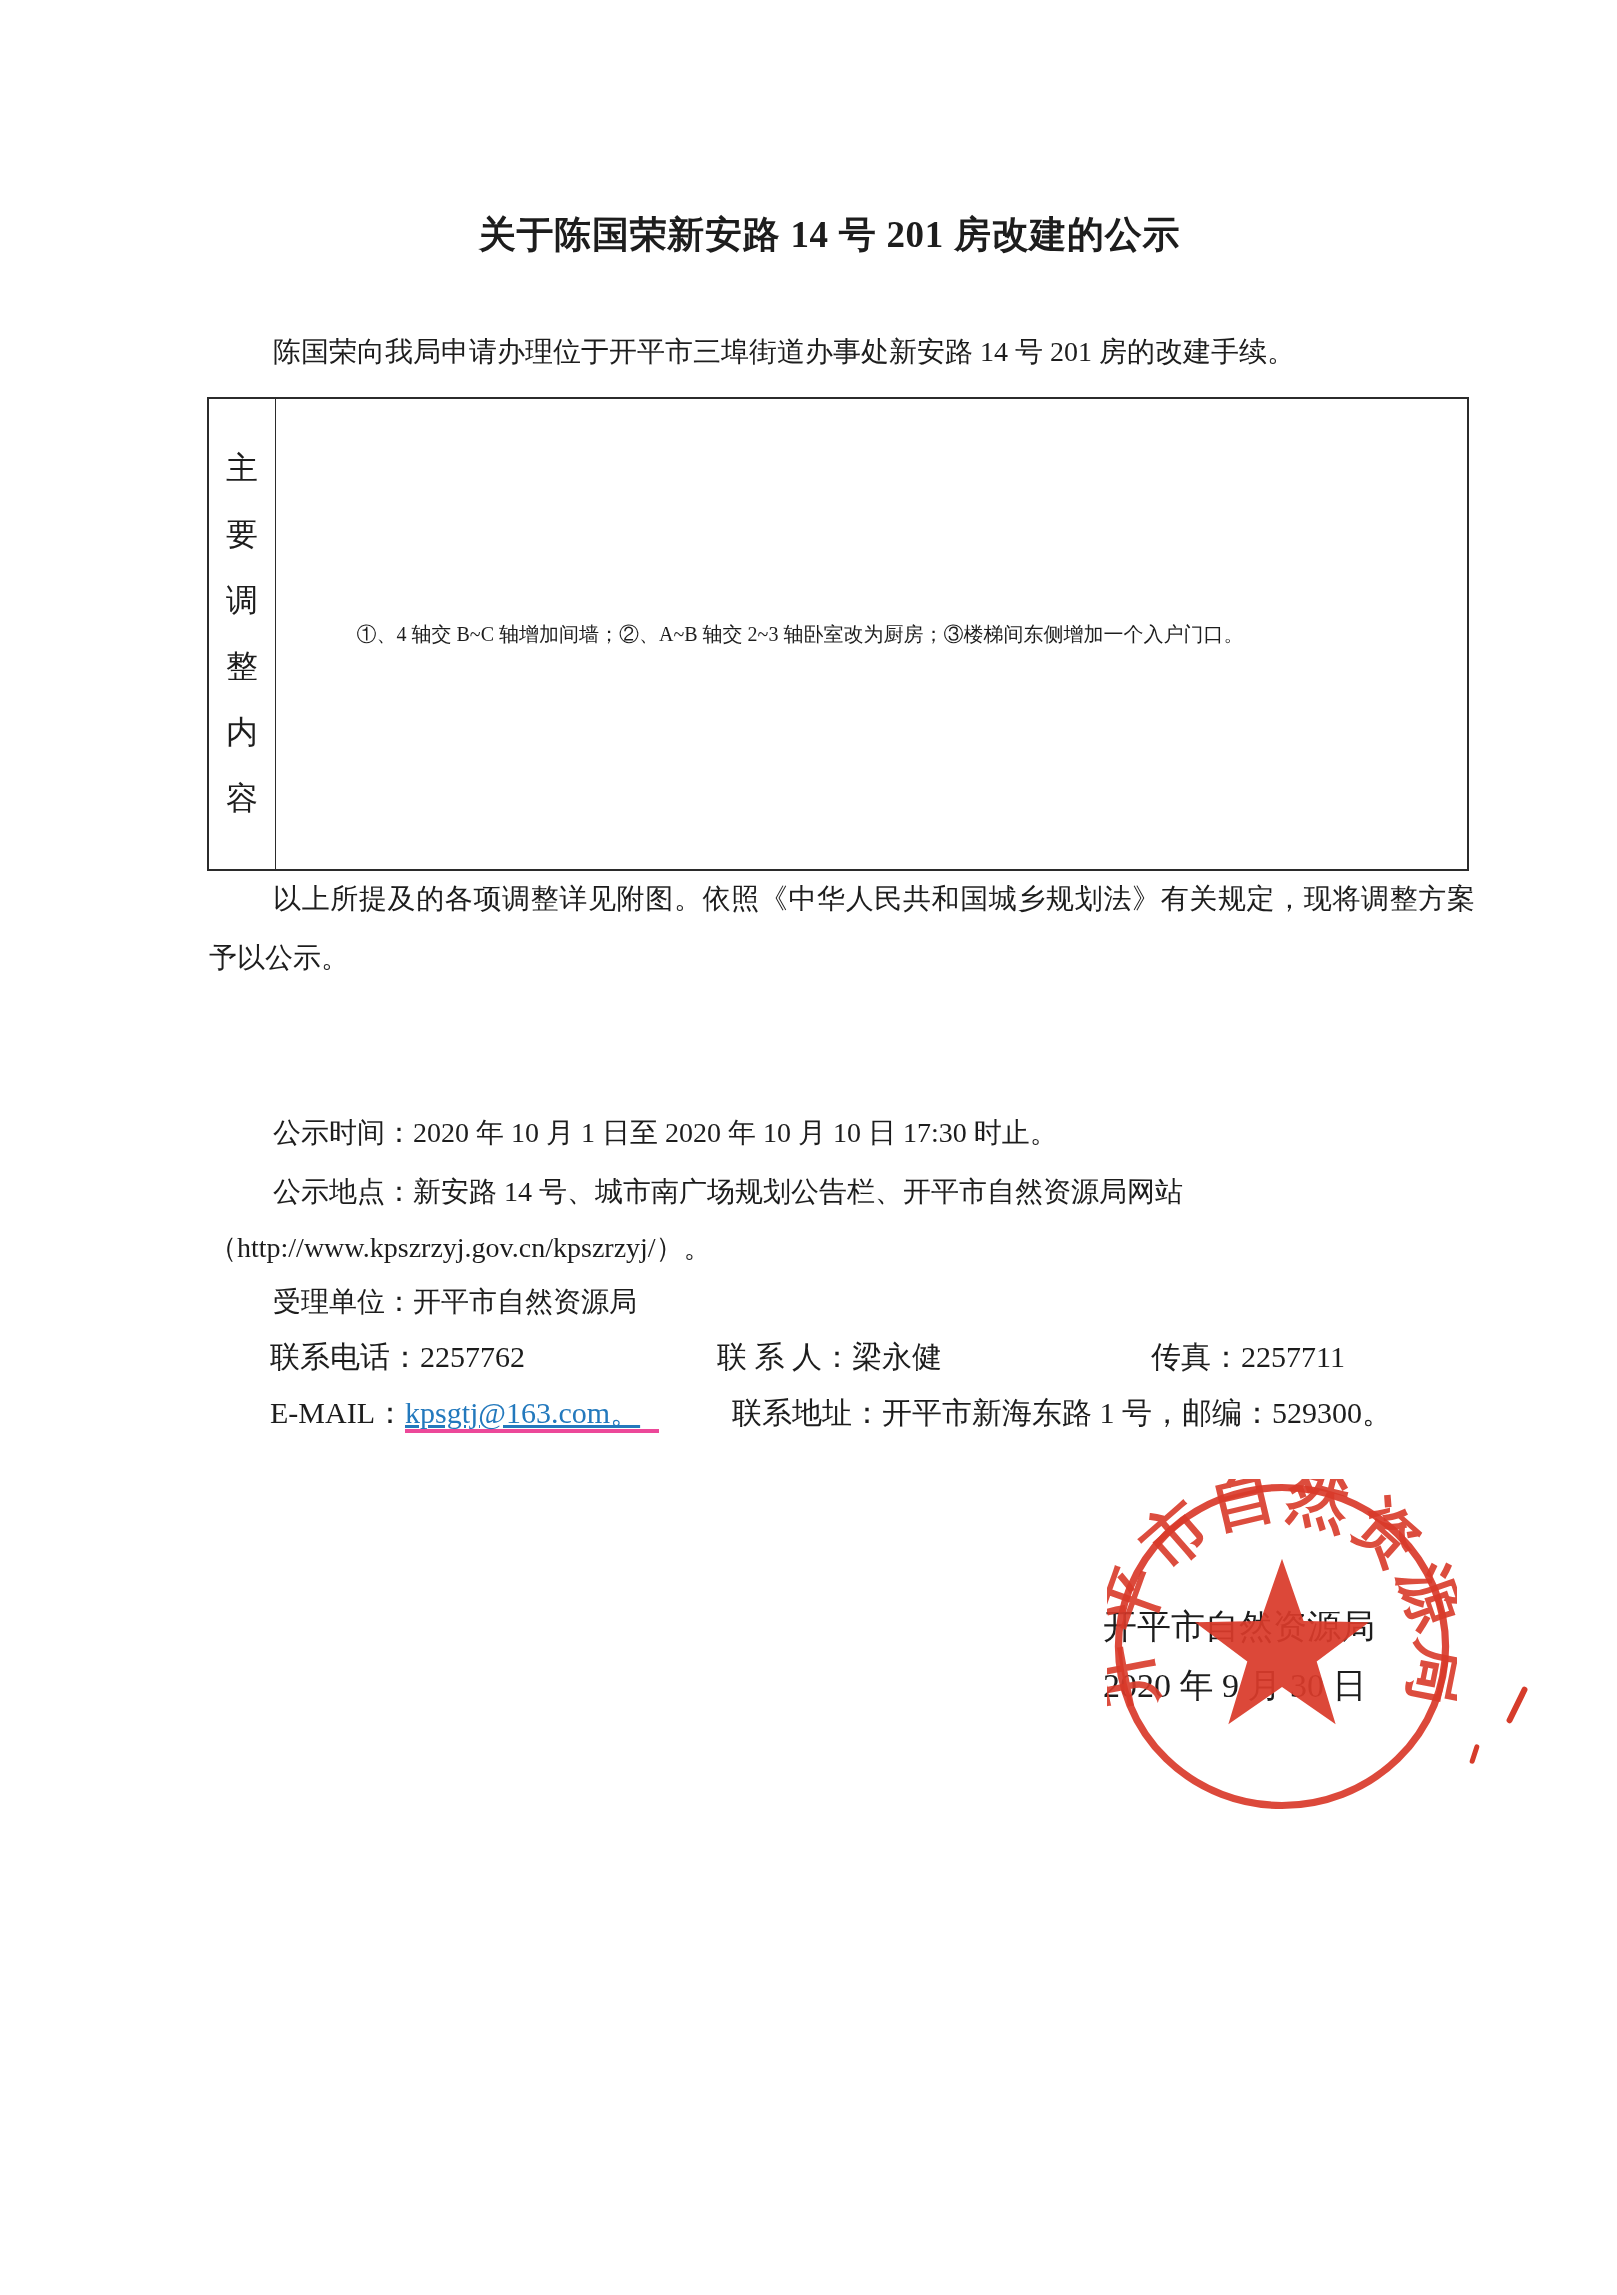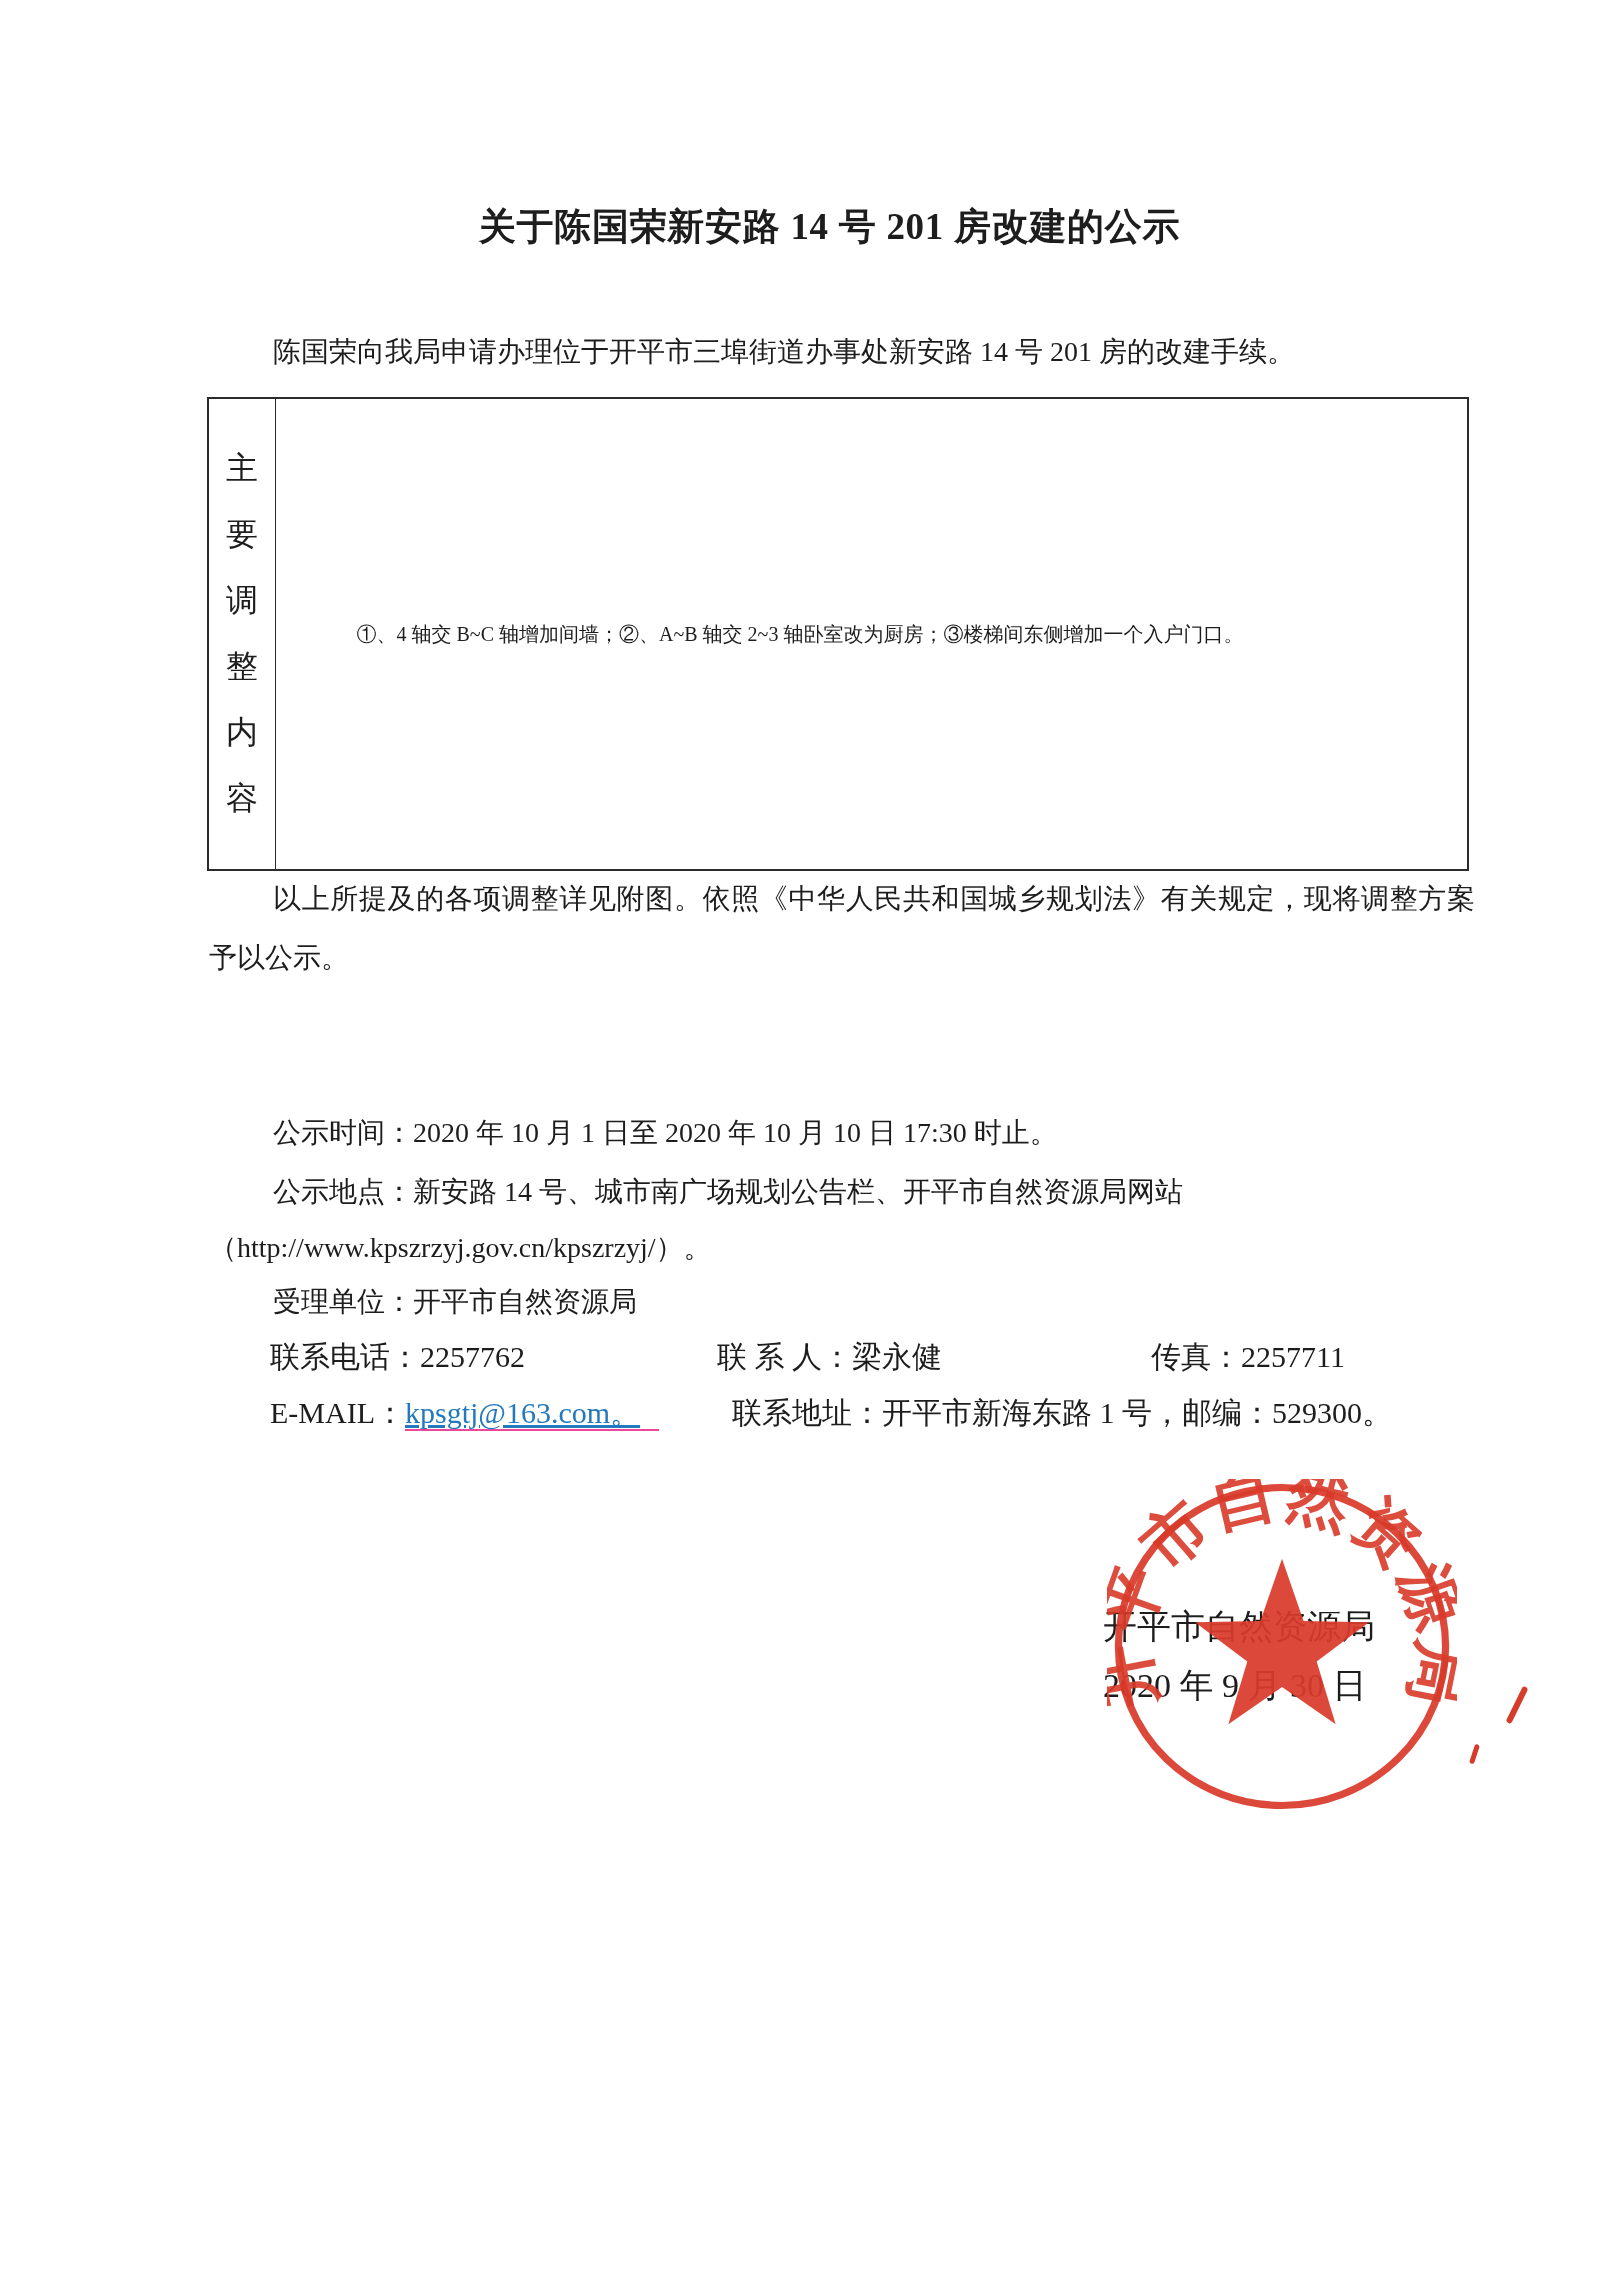--- a/index.html
+++ b/index.html
@@ -8,21 +8,21 @@
     width: 1617px;
     height: 2295px;
     background: #ffffff;
     font-family: "Liberation Serif", "DejaVu Serif", serif;
     color: #1d1d1d;
     overflow: hidden;
   }
   .doc-title {
     position: absolute;
     left: 0; right: 0;
-    top: 202px;
+    top: 210px;
     text-align: center;
     font-size: 37px;
     font-weight: bold;
     letter-spacing: 0.7px;
     padding-left: 42px;
   }
   .para {
     position: absolute;
     left: 209px;
     width: 1266px;
@@ -90,21 +90,21 @@
   .row-2 { top: 1383px; }
   .contact-row .slot { position: absolute; white-space: nowrap; }
   .slot-a { left: 61px; }
   .slot-b1 { left: 508px; }
   .slot-c1 { left: 942px; }
   .slot-b2 { left: 523px; }
   .email-link {
     color: #2379bd;
     text-decoration: underline;
     text-decoration-color: #2379bd;
-    border-bottom: 2px solid #ec4899;
+    border-bottom: 4px solid #ec4899;
     padding-right: 19px;
     cursor: pointer;
   }
 
   .sig-line {
     position: absolute;
     left: 1103px;
     font-size: 34px;
     line-height: 38px;
     white-space: nowrap;

